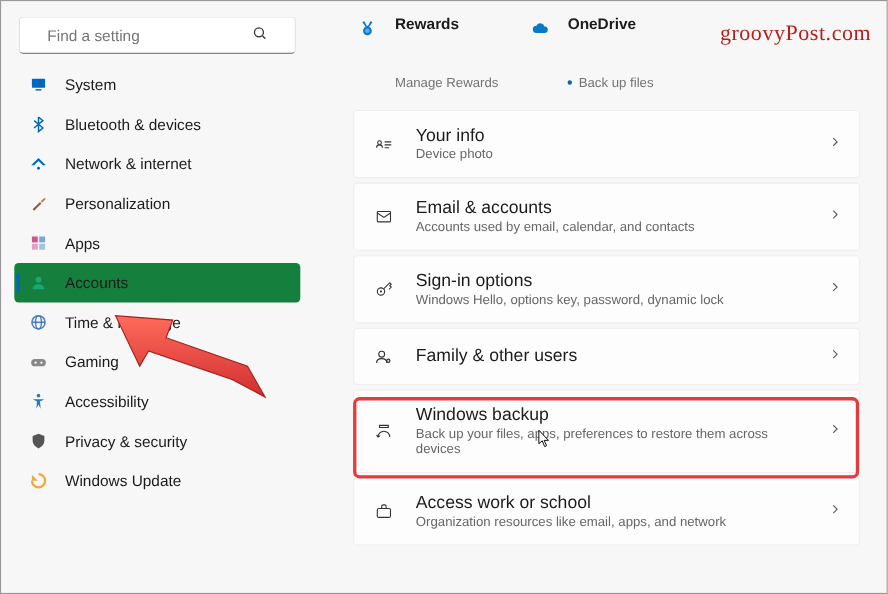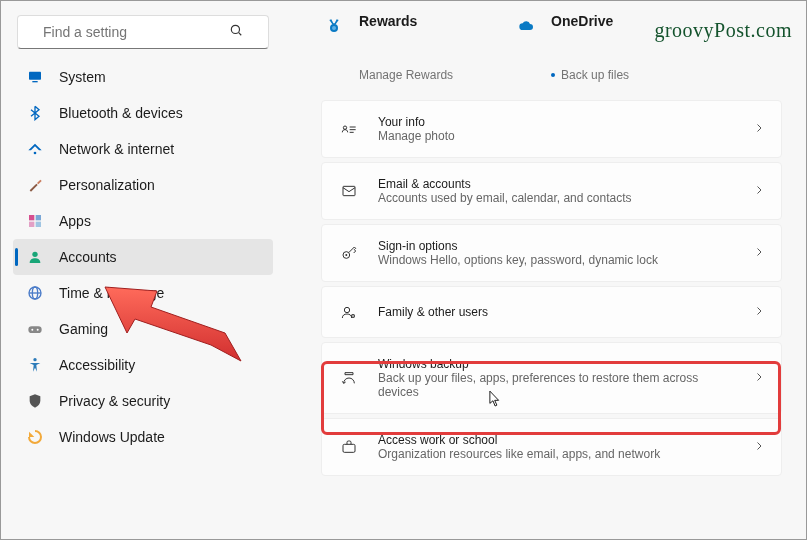--- a/index.html
+++ b/index.html
@@ -10,51 +10,51 @@
     
     .sidebar { width: 280px; padding: 14px 4px 0 8px; }
     .search-wrap { margin: 0 8px 10px 8px; }
     .search-box { width: 100%; height: 34px; background: #fff; border: 1px solid #ddd; border-bottom: 1.5px solid #777; border-radius: 4px; display: flex; align-items: center; padding: 0 25px; }
     .search-box input { border: none; outline: none; flex: 1; font-size: 14px; color: #666; background: transparent; }
     .search-box svg { width: 14px; height: 14px; color: #333; }
 
     .nav-list { list-style: none; margin-top: 8px; }
     .nav-item { display: flex; align-items: center; height: 36px; padding: 0 8px 0 14px; border-radius: 4px; font-size: 14px; color: #1b1b1b; cursor: default; position: relative; margin: 0 4px; }
     .nav-item .nav-icon { width: 16px; height: 16px; display: inline-flex; align-items: center; justify-content: center; margin-right: 16px; }
-    .nav-item.selected { background: #e5e5e5; }
+    .nav-item.selected { background: #15803d; }
     .nav-item.selected::before { content: ""; position: absolute; left: 2px; top: 9px; bottom: 9px; width: 3px; background: #0067c0; border-radius: 2px; }
 
     
     .main { flex: 1; padding: 8px 24px 0 40px; overflow-y: auto; }
-    .header-tiles { display: flex; gap: 60px; padding: 4px 0 18px 0; }
+    .header-tiles { display: flex; gap: 25px; padding: 4px 0 18px 0; }
     .tile { display: flex; align-items: flex-start; gap: 12px; }
     .tile-icon { width: 26px; height: 26px; display: flex; align-items: center; justify-content: center; }
     .tile-text { display: flex; flex-direction: column; }
     .tile-title { font-size: 14px; font-weight: 600; }
     .tile-sub { font-size: 12px; color: #737373; display: flex; align-items: center; gap: 6px; margin-top: 39px; }
     .dot { width: 4px; height: 4px; border-radius: 50%; background: #0067c0; display: inline-block; }
 
     .card-list { display: flex; flex-direction: column; gap: 4px; }
     .card { background: #fdfdfd; border: 1px solid #eee; border-radius: 4px; display: flex; align-items: center; padding: 14px 16px; gap: 18px; position: relative; }
     .card-icon { width: 22px; height: 22px; display: flex; align-items: center; justify-content: center; color: #333; }
     .card-body { flex: 1; }
-    .card-title { font-size: 12px; font-weight: 400; color: #1b1b1b; }
+    .card-title { font-size: 16px; font-weight: 400; color: #1b1b1b; }
     .card-sub { font-size: 12px; color: #666; }
     .chev { color: #555; }
 
     .highlight-box { position: absolute; border: 3px solid #e23c3c; border-radius: 6px; pointer-events: none; left: 320px; top: 360px; width: 460px; height: 74px; }
 
     
     .arrow { position: absolute; left: 100px; top: 272px; pointer-events: none; }
 
     
     .cursor-icon { position: absolute; left: 488px; top: 389px; width: 14px; height: 18px; }
 
     
-    .watermark { position: absolute; right: 14px; top: 18px; font-size: 20px; color: #14532d; font-family: Georgia, serif; letter-spacing: 0.5px; }
+    .watermark { position: absolute; right: 14px; top: 18px; font-size: 20px; color: #b91c1c; font-family: Georgia, serif; letter-spacing: 0.5px; }
   </style>
 </head>
 <body>
 
 <div class="layout">
   <aside class="sidebar">
     <div class="search-wrap">
       <div class="search-box">
         <input placeholder="Find a setting" style="">
         <span>
@@ -203,21 +203,21 @@
             <svg viewBox="0 0 24 24" width="16" height="16">
               <circle cx="6" cy="10" r="2.5" stroke="#333" stroke-width="1.5" fill="none"></circle>
               <path d="M2 17 C2 14 4 13 6 13 C8 13 10 14 10 17" stroke="#333" stroke-width="1.5" fill="none"></path>
               <line x1="13" y1="9" x2="22" y2="9" stroke="#333" stroke-width="1.5"></line>
               <line x1="13" y1="13" x2="22" y2="13" stroke="#333" stroke-width="1.5"></line>
               <line x1="13" y1="17" x2="19" y2="17" stroke="#333" stroke-width="1.5"></line>
             </svg>
           </span>
           <span class="card-body">
             <div class="card-title">Your info</div>
-            <div class="card-sub">Manage photo</div>
+            <div class="card-sub">Device photo</div>
           </span>
           <span class="chev"><svg viewBox="0 0 24 24" width="12" height="12">
               <path d="M9 5 L16 12 L9 19" stroke="#555" stroke-width="2" fill="none"></path>
             </svg></span>
         </div>
         <div class="card">
           <span class="card-icon">
             <svg viewBox="0 0 24 24" width="16" height="16">
               <rect x="3" y="5" width="18" height="14" rx="1" stroke="#333" stroke-width="1.5" fill="none"></rect>
               <path d="M3 7 L12 13 L21 7" stroke="#333" stroke-width="1.5" fill="none"></path>

